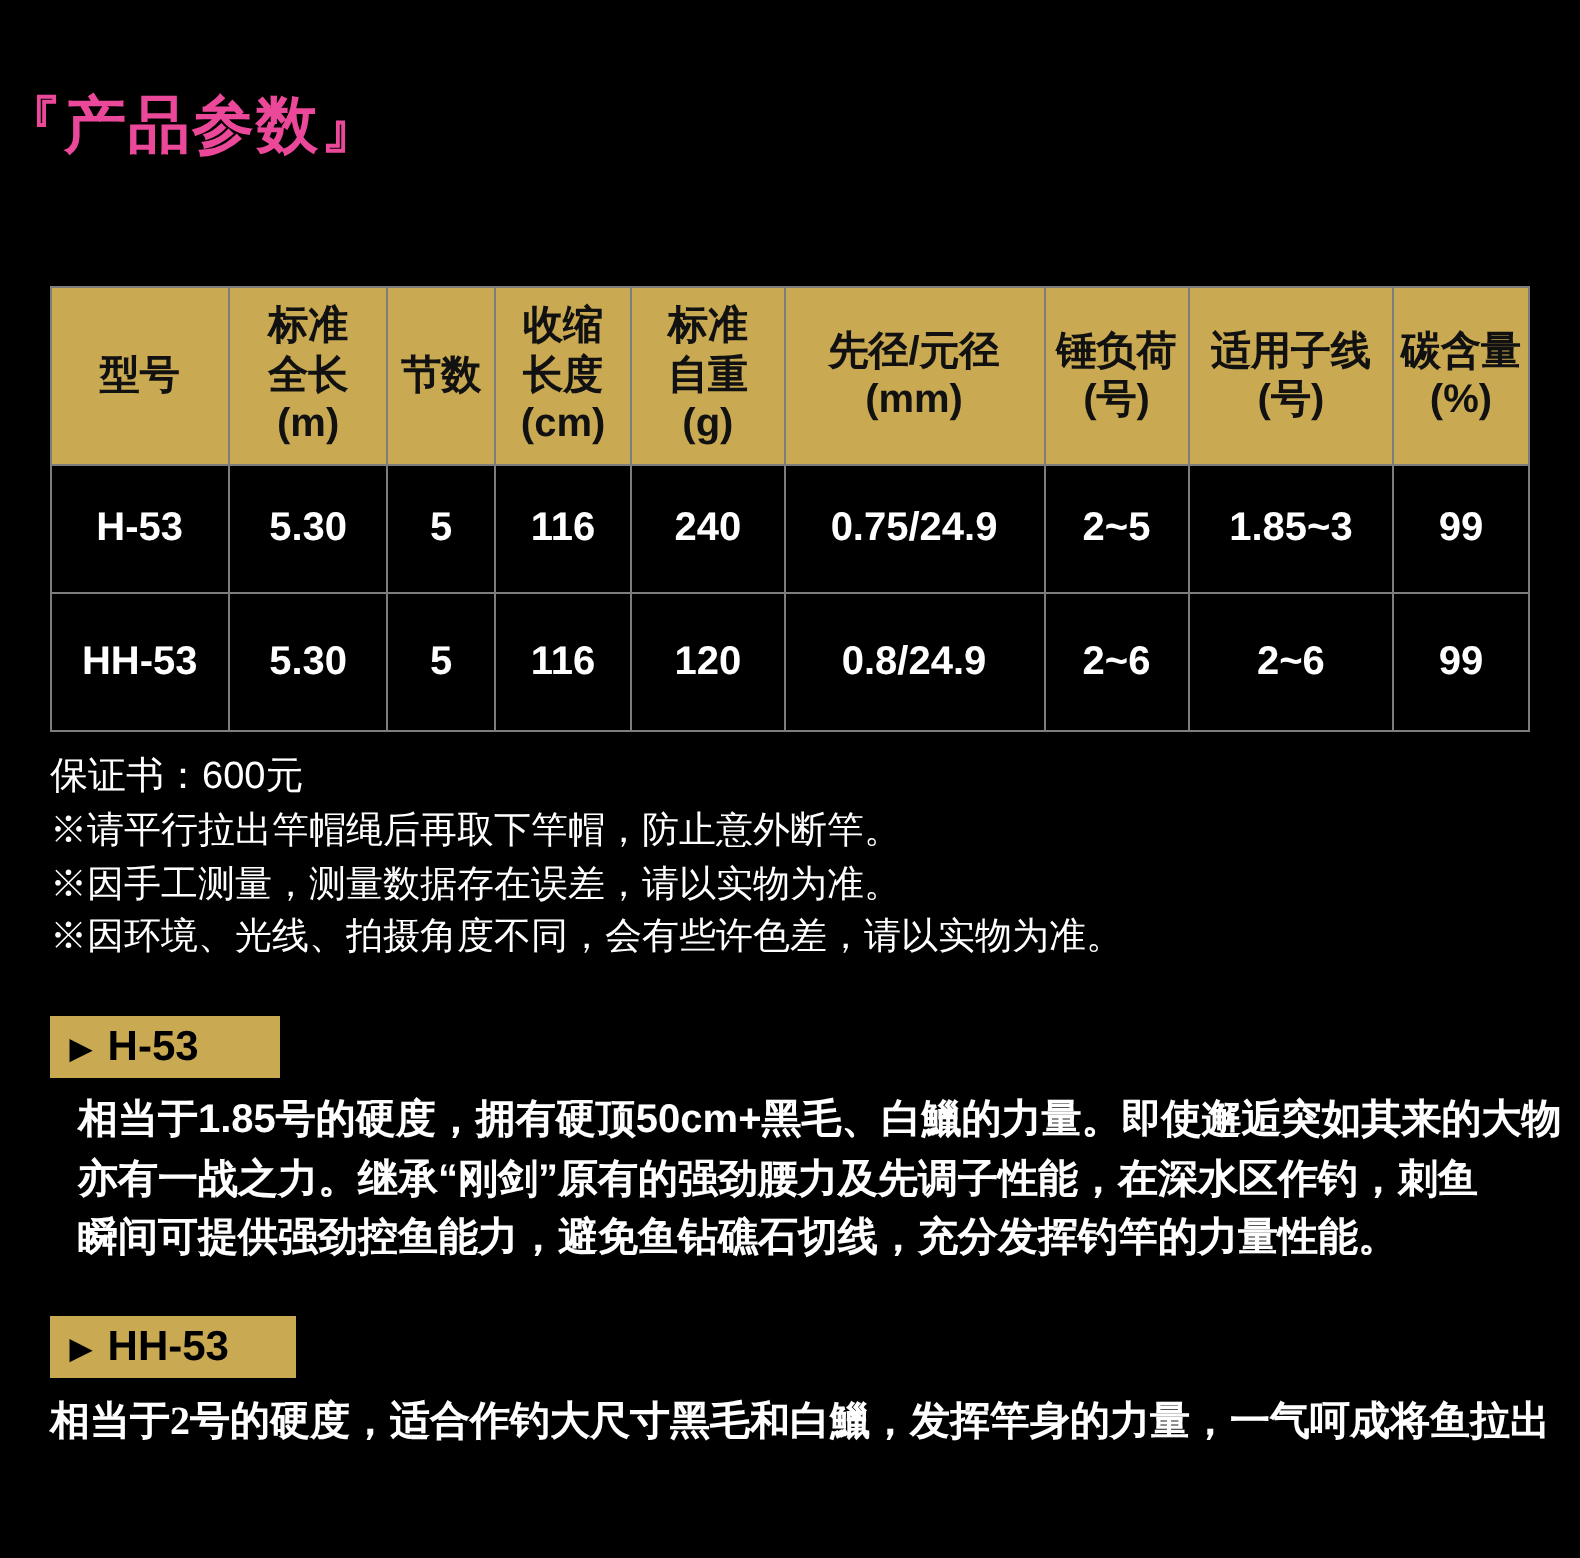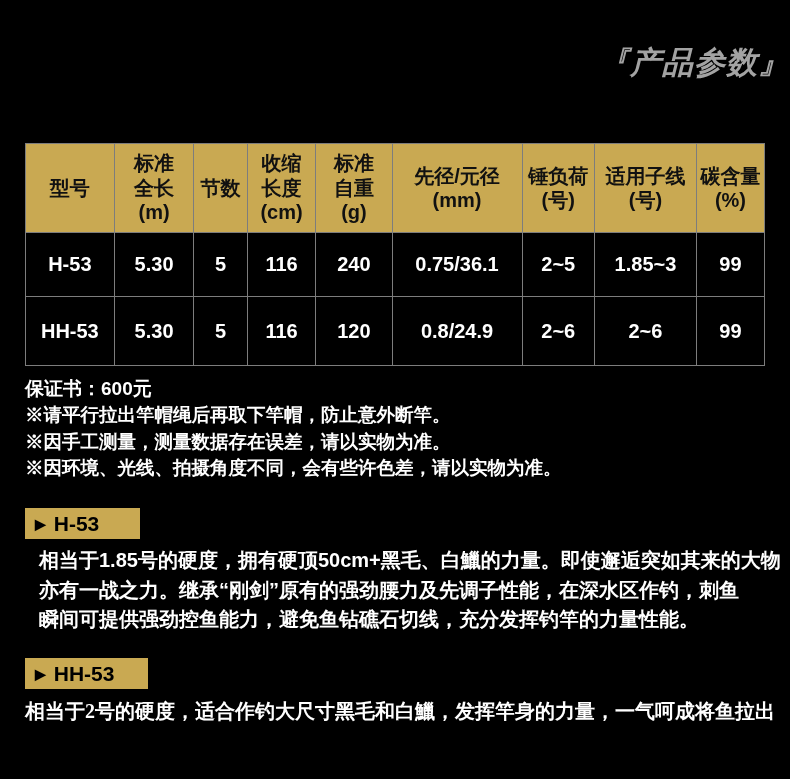--- a/index.html
+++ b/index.html
@@ -15,26 +15,25 @@
     position: relative;
     width: 790px;
     height: 779px;
     background: #000000;
   }
   .page-title {
     position: absolute;
     top: 42px;
     left: 0;
     width: 100%;
-    text-align: right;
-    color: #a3a3a3;
+    text-align: left;
+    color: #ec4899;
     font-size: 31px;
     font-weight: bold;
     letter-spacing: 1px;
-    font-style: italic;
   }
   table.spec {
     position: absolute;
     left: 25px;
     top: 143px;
     width: 740px;
     border-collapse: collapse;
     table-layout: fixed;
   }
   table.spec th, table.spec td {
@@ -59,21 +58,21 @@
     font-weight: bold;
   }
   tr.row-1 td { height: 63px; }
   tr.row-2 td { height: 68px; }
   .notes {
     position: absolute;
     left: 25px;
     top: 375px;
     width: 745px;
     color: #ffffff;
-    font-weight: bold;
+    font-weight: normal;
   }
   .guarantee-line {
     font-size: 19px;
     line-height: 27px;
   }
   .note-line {
     font-size: 18.5px;
     line-height: 26.5px;
   }
   .sec-label {
@@ -151,21 +150,21 @@
 (%)</th>
       </tr>
     </thead>
     <tbody>
       <tr class="row-1">
         <td>H-53</td>
         <td>5.30</td>
         <td>5</td>
         <td>116</td>
         <td>240</td>
-        <td>0.75/36.1</td>
+        <td>0.75/24.9</td>
         <td>2~5</td>
         <td>1.85~3</td>
         <td>99</td>
       </tr>
       <tr class="row-2">
         <td>HH-53</td>
         <td>5.30</td>
         <td>5</td>
         <td>116</td>
         <td>120</td>

